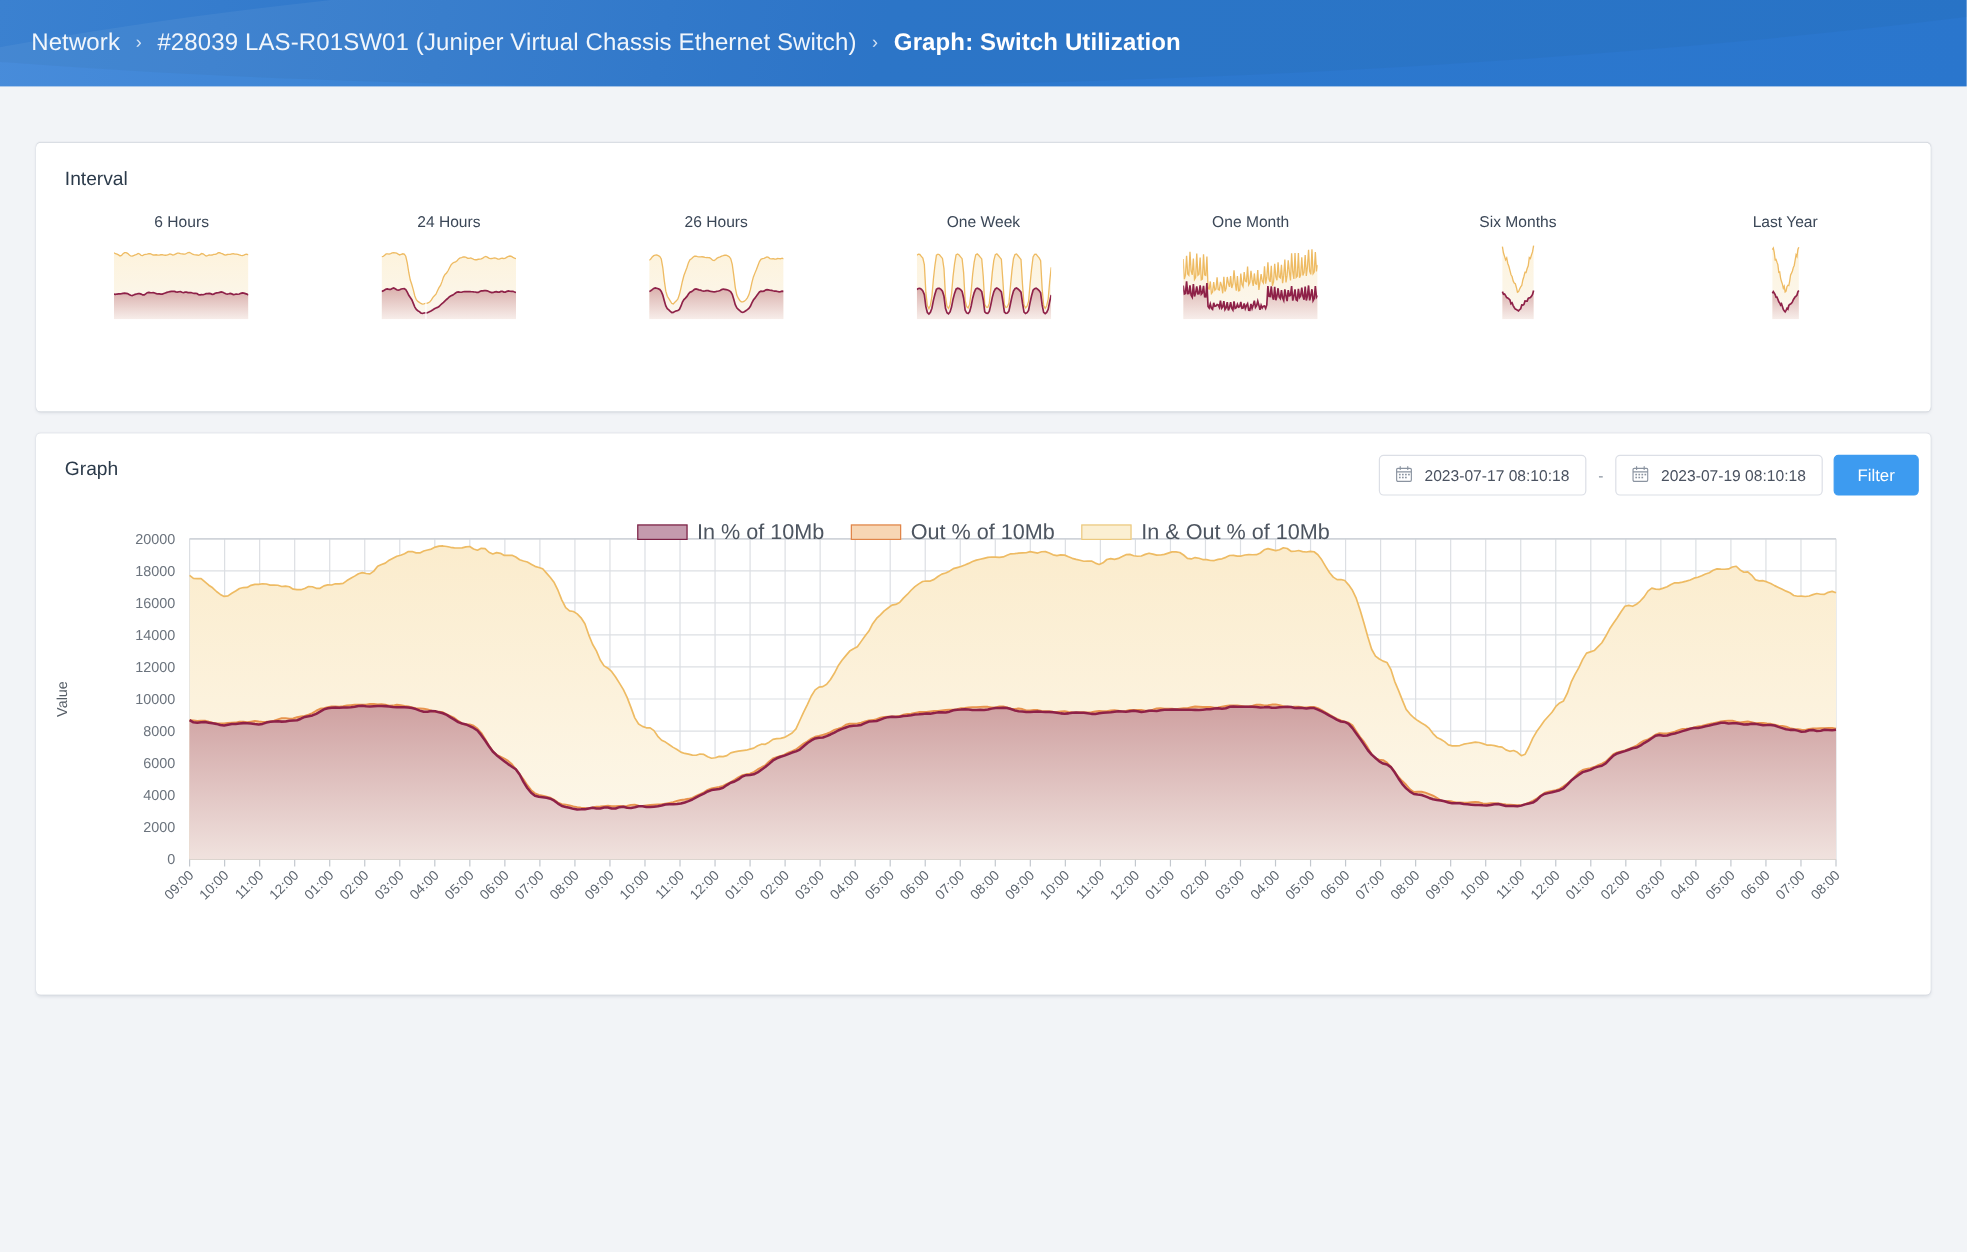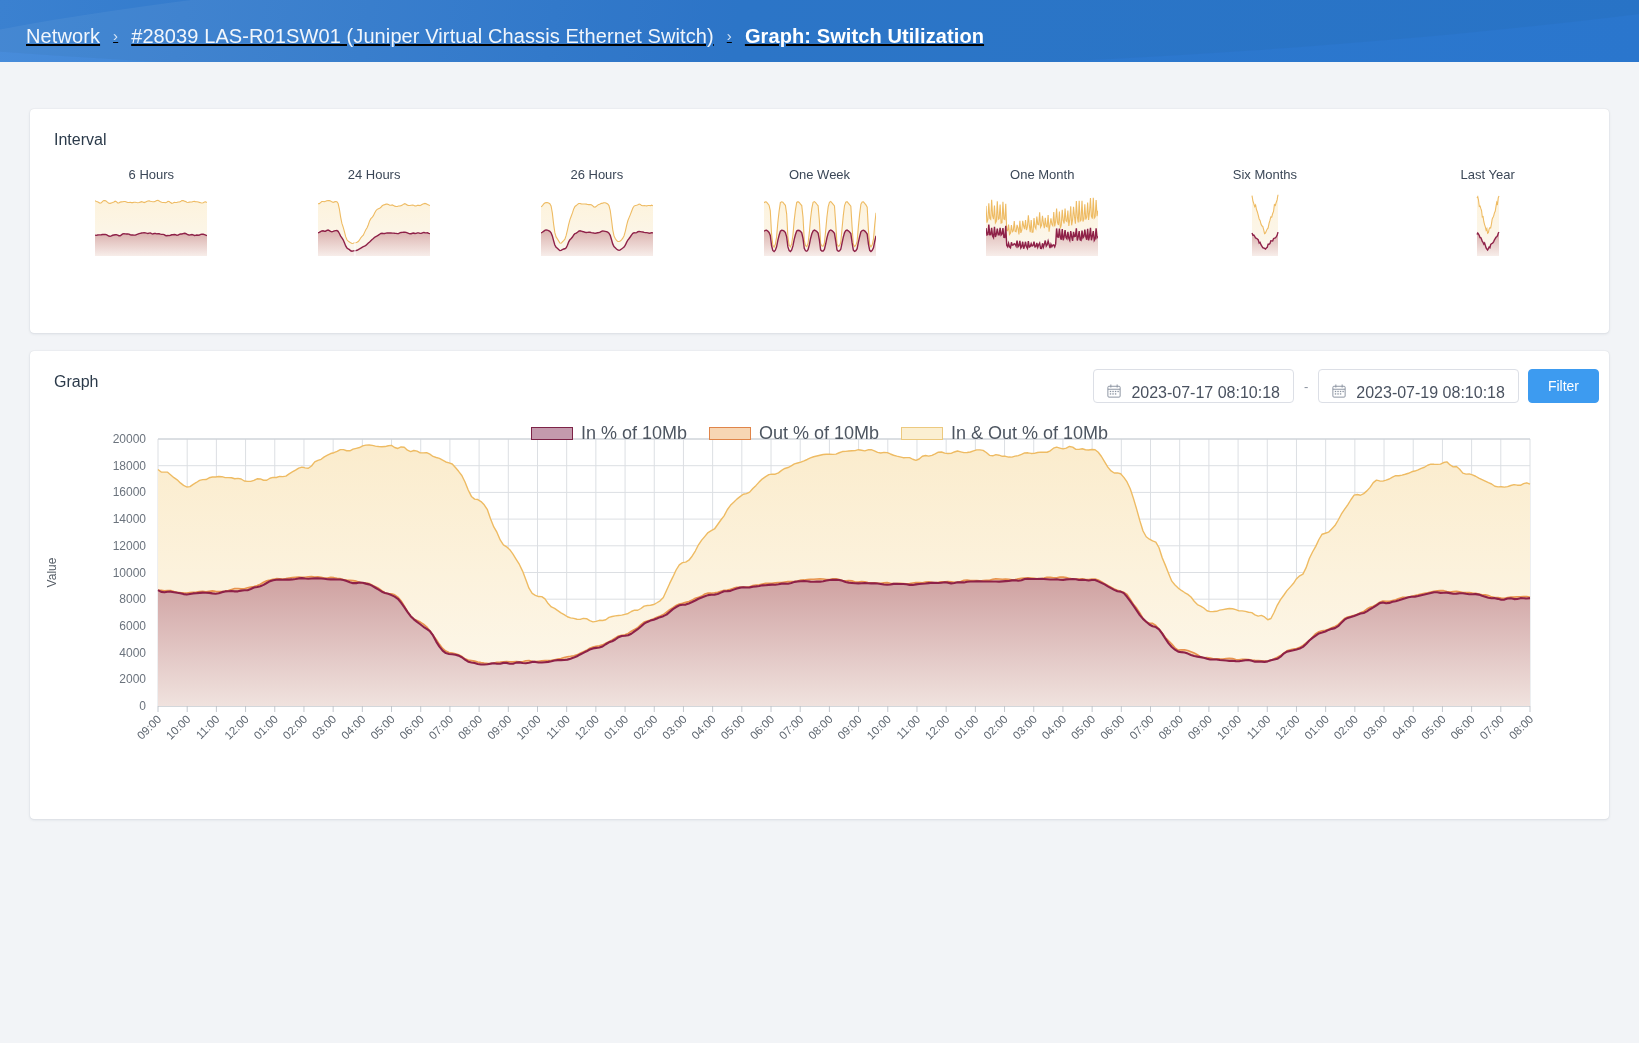--- a/index.html
+++ b/index.html
@@ -6,24 +6,23 @@
   html, body {
     width: 1639px; height: 1043px;
     background: #f2f4f7;
     font-family: "Liberation Sans", sans-serif;
     overflow: hidden;
   }
 
   
   .topbar {
     position: relative;
-    height: 62px;
+    height: 72px;
     background: linear-gradient(100deg, #3e86d8 0%, #2272cc 45%, #1e6fcb 100%);
     overflow: hidden;
-    text-decoration: underline;
   }
   .topbar .swoosh {
     position: absolute; left: 0; right: 0; bottom: -120px; height: 230px;
     background: rgba(255,255,255,0.055);
     border-radius: 50% 50% 0 0 / 100% 100% 0 0;
     transform: scaleX(1.7) translateX(8%);
   }
   .topbar .swoosh2 {
     position: absolute; left: -10%; right: -10%; top: -150px; height: 220px;
     background: rgba(0,0,0,0.035);
@@ -72,24 +71,24 @@
 
   
   #graph-card { margin-top: 18px; height: 468px; position: relative; }
   .graph-head {
     display: flex; align-items: flex-start; justify-content: space-between;
     padding: 22px 10px 0 24px;
   }
   .graph-head .card-title { padding: 0; }
   .range-controls { display: flex; align-items: center; gap: 9px; margin-top: -4px; }
   .date-input {
-    display: flex; align-items: flex-end; gap: 10px;
+    display: flex; align-items: center; gap: 10px;
     height: 34px; padding: 0 13px;
     border: 1px solid #dcdfe6; border-radius: 4px;
-    background: #fff; font-size: 16px; color: #4a5260;
+    background: #fff; font-size: 13px; color: #4a5260;
     white-space: nowrap;
   }
   .cal-ico { flex: none; display: block; }
   .range-dash { color: #8a93a0; font-size: 13px; padding: 0 1px; }
   .filter-btn {
     height: 34px; padding: 0 19px;
     background: #3d9bf0; border: 1px solid #3d9bf0; border-radius: 4px;
     color: #fff; font-size: 14px; font-family: inherit; cursor: pointer;
     display: flex; align-items: center;
   }

